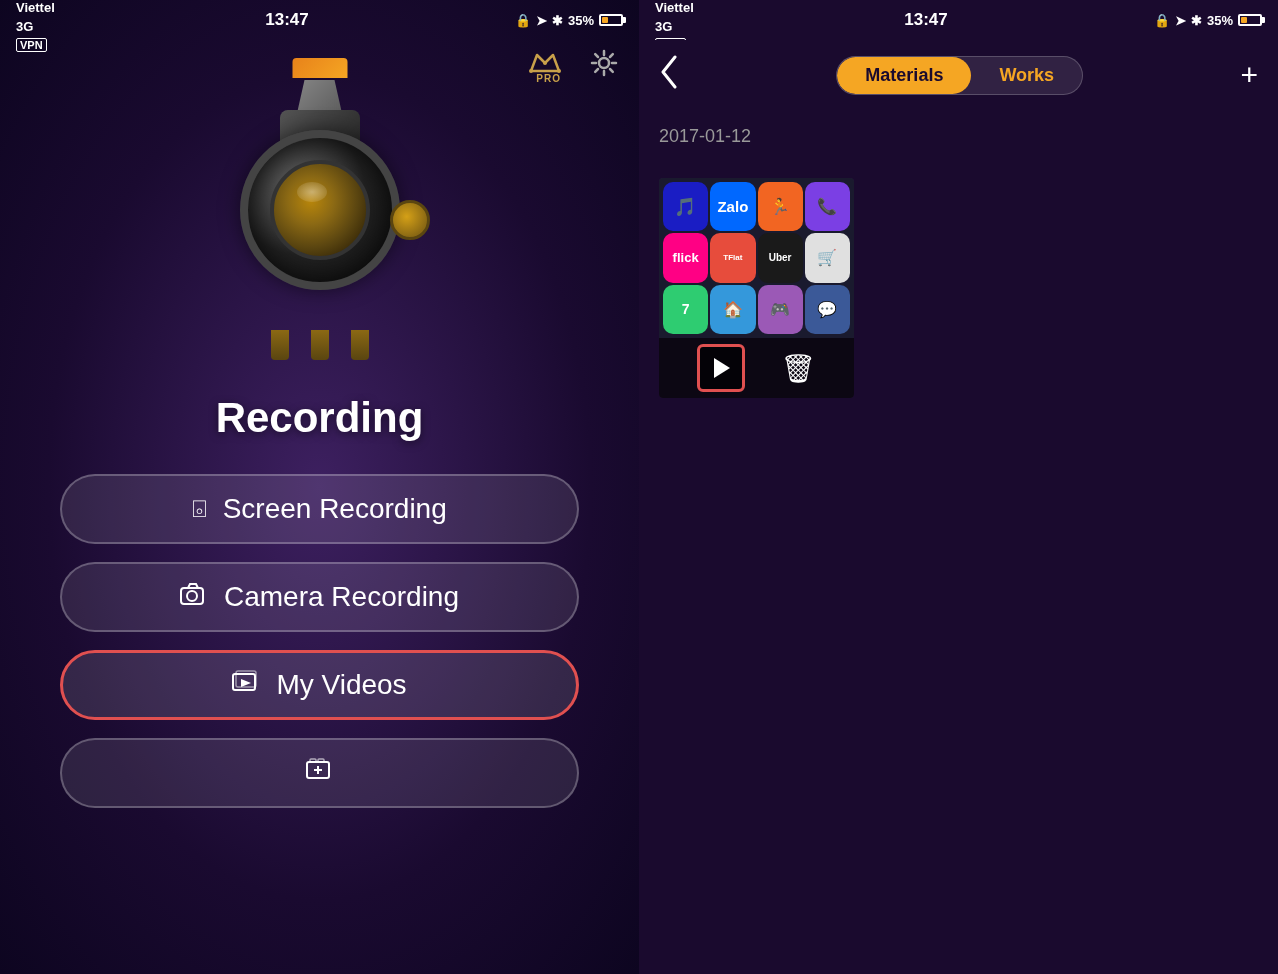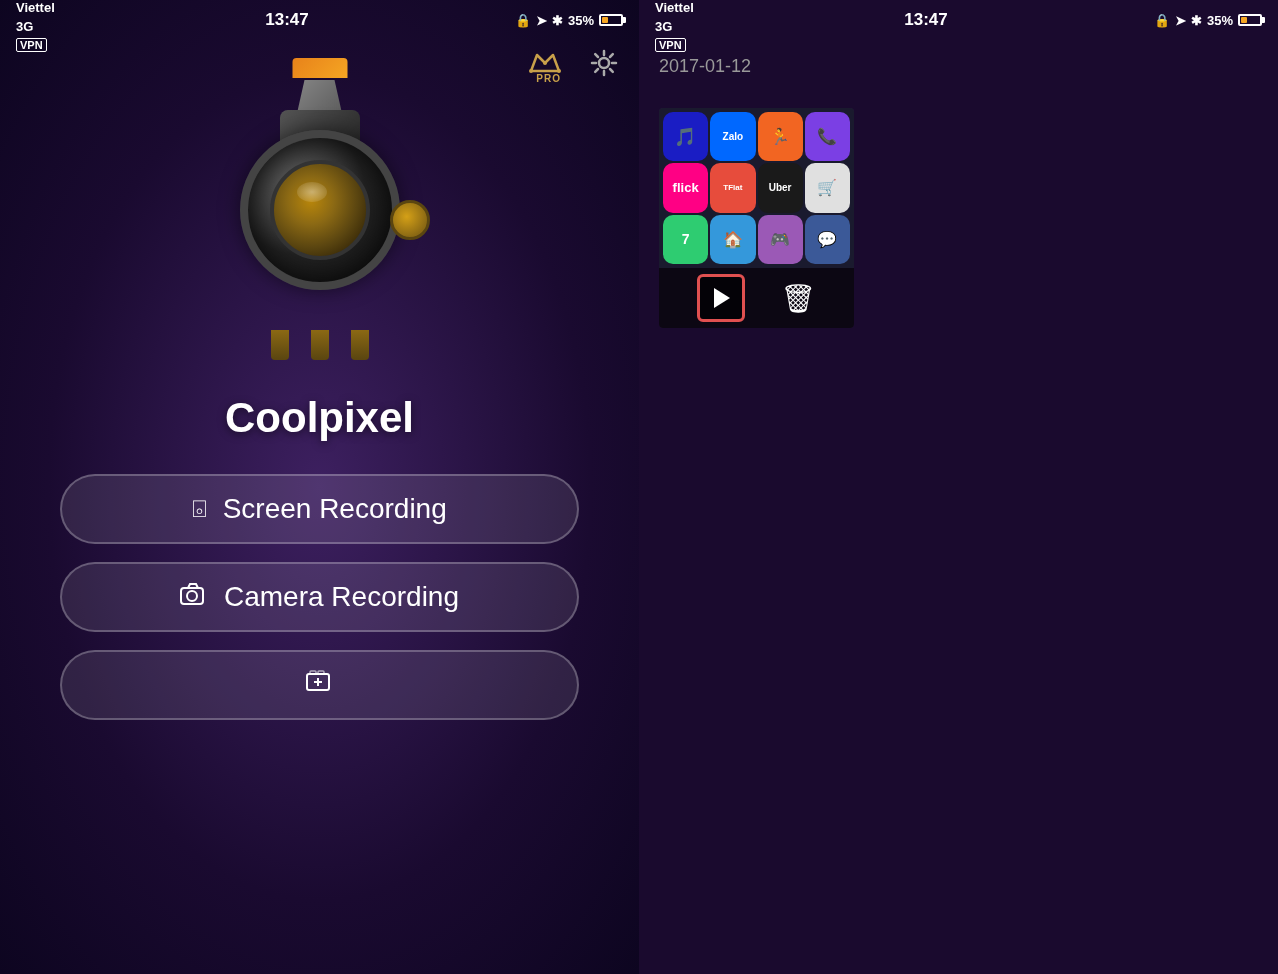--- a/index.html
+++ b/index.html
@@ -423,40 +423,50 @@
       <div class="r-coin"></div>
 
       <div class="r-legs">
         <div class="r-leg"></div>
         <div class="r-leg"></div>
         <div class="r-leg"></div>
       </div>
     </div>
   </div>
 
-  <div class="app-name">Coolpixel</div>
+  <div class="app-name">Recording</div>
 
   <div class="menu-buttons">
 
     <div class="menu-btn">
       <span class="menu-btn-icon">⌻</span>
       <span class="menu-btn-label">Screen Recording</span>
     </div>
 
     <div class="menu-btn">
       <span class="menu-btn-icon">
         <svg width="28" height="22" viewBox="0 0 28 22">
           <rect x="1" y="5" width="22" height="16" rx="3" fill="none" stroke="white" stroke-width="2"></rect>
           <circle cx="12" cy="13" r="5" fill="none" stroke="white" stroke-width="2"></circle>
           <path d="M8 5 L10 1 L16 1 L18 5" fill="none" stroke="white" stroke-width="2"></path>
         </svg>
       </span>
       <span class="menu-btn-label">Camera Recording</span>
     </div>
 
+    <div class="menu-btn highlighted">
+      <span class="menu-btn-icon">
+        <svg width="28" height="24" viewBox="0 0 28 24">
+          <rect x="1" y="4" width="22" height="16" rx="2" fill="none" stroke="white" stroke-width="2"></rect>
+          <rect x="4" y="1" width="20" height="16" rx="2" fill="none" stroke="white" stroke-width="1.5" opacity="0.5"></rect>
+          <polygon points="9,9 9,17 19,13" fill="white"></polygon>
+        </svg>
+      </span>
+      <span class="menu-btn-label">My Videos</span>
+    </div>
 
     <div class="menu-btn">
       <span class="menu-btn-icon">
         <svg width="28" height="24" viewBox="0 0 28 24">
           <rect x="1" y="4" width="22" height="16" rx="2" fill="none" stroke="white" stroke-width="2"></rect>
           <line x1="8" y1="12" x2="16" y2="12" stroke="white" stroke-width="2"></line>
           <line x1="12" y1="8" x2="12" y2="16" stroke="white" stroke-width="2"></line>
           <rect x="4" y="1" width="6" height="3" rx="1" fill="none" stroke="white" stroke-width="1.5" opacity="0.6"></rect>
           <rect x="12" y="1" width="6" height="3" rx="1" fill="none" stroke="white" stroke-width="1.5" opacity="0.6"></rect>
         </svg>
@@ -486,35 +496,47 @@
       <span>🔒</span>
       <span>➤</span>
       <span>✱</span>
       <span>35%</span>
       <div class="battery-icon">
         <div class="battery-fill"></div>
       </div>
     </div>
   </div>
 
+  <div class="top-nav-right">
+    <div class="back-btn">
+      <svg width="20" height="34" viewBox="0 0 20 34">
+        <polyline points="16,2 4,17 16,32" fill="none" stroke="white" stroke-width="3" stroke-linecap="round" stroke-linejoin="round"></polyline>
+      </svg>
+    </div>
+    <div class="tab-group">
+      <div class="tab-btn active">Materials</div>
+      <div class="tab-btn inactive">Works</div>
+    </div>
+    <div class="add-btn">+</div>
+  </div>
 
   <div class="content-area">
     <div class="date-label">2017-01-12</div>
 
     <div class="video-grid">
 
       <div class="video-item">
         <div class="video-thumbnail">
 
           <div class="app-grid">
             <div class="app-icon-cell" style="background:#1a1dc4;">
                 <span style="font-size:18px;">🎵</span>
               </div>
             <div class="app-icon-cell" style="background:#0068FF;">
-                <span style="font-size:10px;color:white;font-weight:700;">Zalo</span>
+                <span style="font-size:15px;color:white;font-weight:700;">Zalo</span>
               </div>
             <div class="app-icon-cell" style="background:#f26522;">
                 <span style="font-size:16px;">🏃</span>
               </div>
             <div class="app-icon-cell" style="background:#7b3fe4;">
                 <span style="font-size:16px;">📞</span>
               </div>
             <div class="app-icon-cell" style="background:#ff0084;">
                 <span style="font-size:13px;color:white;font-weight:700;">flick</span>
               </div>

